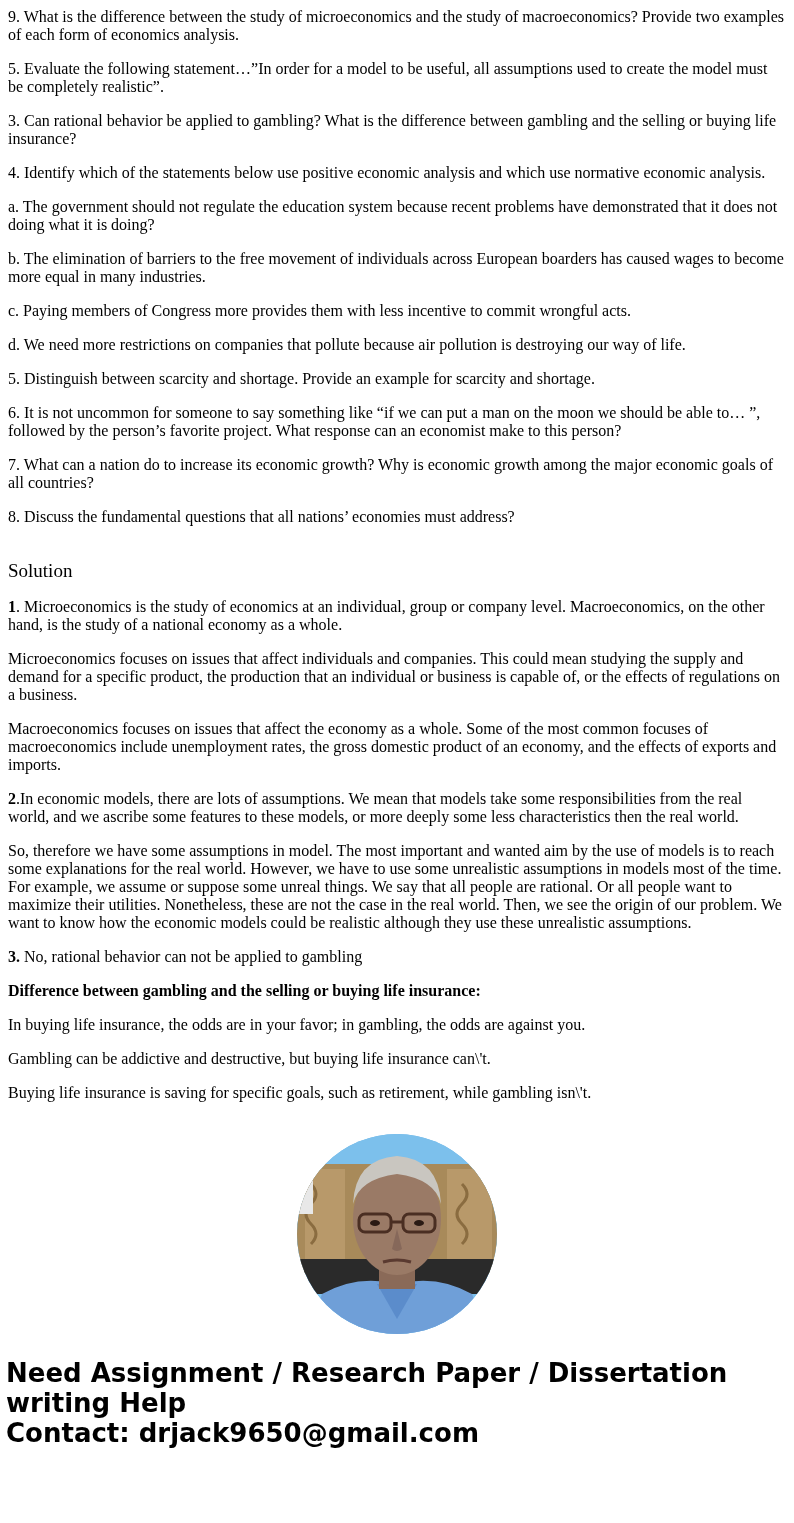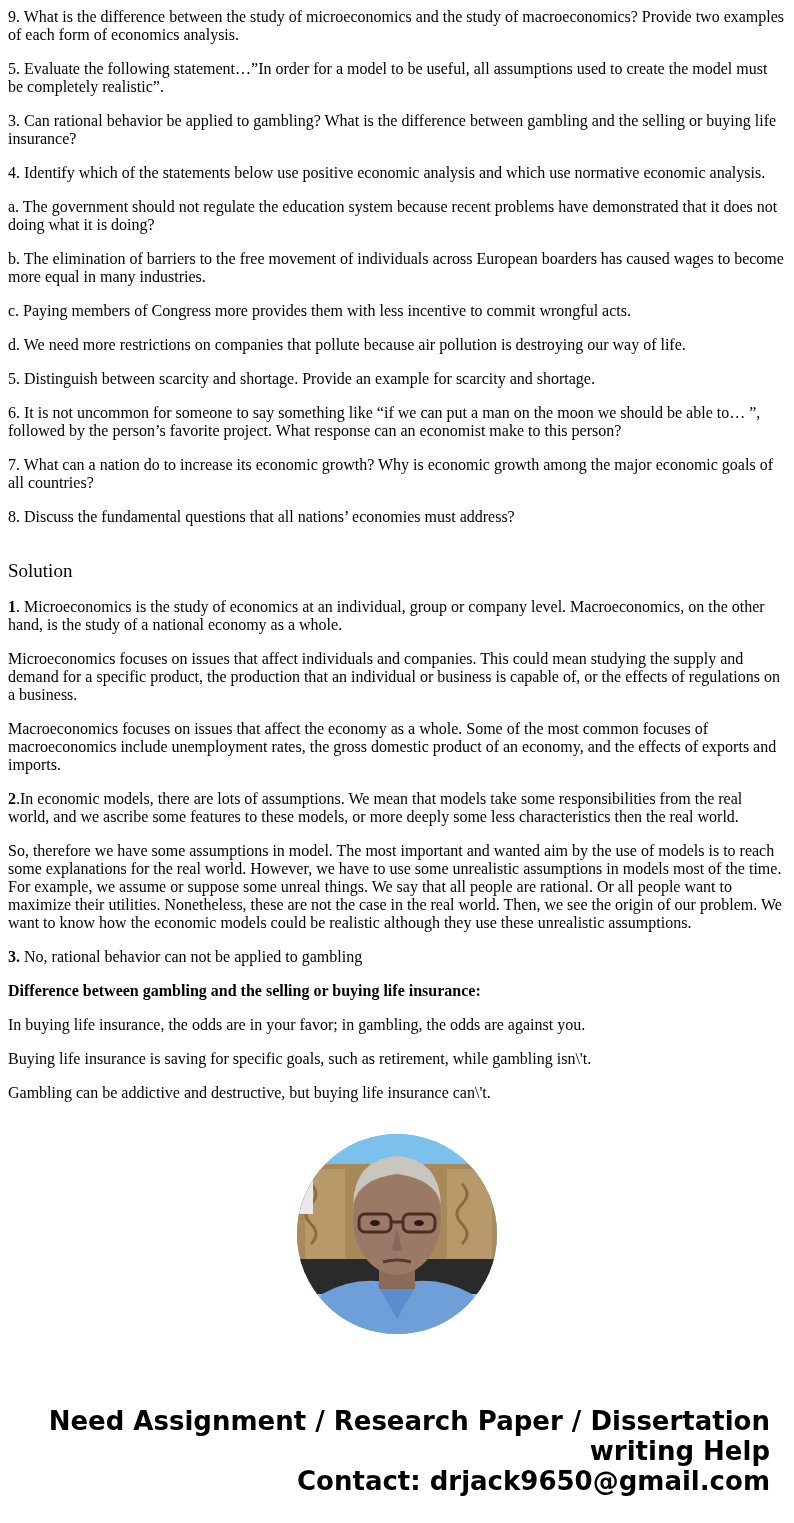--- a/index.html
+++ b/index.html
@@ -36,28 +36,28 @@
     .avatar {
       width: 200px;
       height: 200px;
       border-radius: 50%;
       overflow: hidden;
       position: relative;
       background: #6ab4e8;
     }
     .avatar svg { display: block; }
     .cta {
-      margin-top: 72px;
-      text-align: right;
+      margin-top: 24px;
+      text-align: left;
       font-family: "DejaVu Sans", "Liberation Sans", sans-serif;
       font-weight: bold;
       font-size: 26px;
       line-height: 30px;
       color: #000000;
-      padding: 0 24px;
+      padding: 0 6px;
     }
     .cta div { margin: 0; }
   </style>
 </head>
 <body>
 
 <div class="content">
   <p>9. What is the difference between the study of microeconomics and the study of macroeconomics? Provide two examples of each form of economics analysis.</p>
   <p>5. Evaluate the following statement…”In order for a model to be useful, all assumptions used to create the model must be completely realistic”.</p>
   <p>3. Can rational behavior be applied to gambling? What is the difference between gambling and the selling or buying life insurance?</p>
@@ -76,22 +76,22 @@
   <p><strong>1</strong><span>. Microeconomics is the study of economics at an individual, group or company level. Macroeconomics, on the other hand, is the study of a national economy as a whole.</span></p>
   <p>Microeconomics focuses on issues that affect individuals and companies. This could mean studying the supply and demand for a specific product, the production that an individual or business is capable of, or the effects of regulations on a business.</p>
   <p>Macroeconomics focuses on issues that affect the economy as a whole. Some of the most common focuses of macroeconomics include unemployment rates, the gross domestic product of an economy, and the effects of exports and imports.</p>
 
   <p><strong>2</strong><span>.In economic models, there are lots of assumptions. We mean that models take some responsibilities from the real world, and we ascribe some features to these models, or more deeply some less characteristics then the real world.</span></p>
   <p>So, therefore we have some assumptions in model. The most important and wanted aim by the use of models is to reach some explanations for the real world. However, we have to use some unrealistic assumptions in models most of the time. For example, we assume or suppose some unreal things. We say that all people are rational. Or all people want to maximize their utilities. Nonetheless, these are not the case in the real world. Then, we see the origin of our problem. We want to know how the economic models could be realistic although they use these unrealistic assumptions.</p>
 
   <p><strong>3.</strong><span> No, rational behavior can not be applied to gambling</span></p>
   <p><strong>Difference between gambling and the selling or buying life insurance:</strong></p>
   <p>In buying life insurance, the odds are in your favor; in gambling, the odds are against you.</p>
+  <p>Gambling can be addictive and destructive, but buying life insurance can\'t.</p>
   <p>Buying life insurance is saving for specific goals, such as retirement, while gambling isn\'t.</p>
-  <p>Gambling can be addictive and destructive, but buying life insurance can\'t.</p>
 </div>
 
 <div class="avatar-wrap">
   <div class="avatar">
     <svg width="200" height="200" viewBox="0 0 200 200" xmlns="http://www.w3.org/2000/svg">
 
       <rect x="0" y="0" width="200" height="200" fill="#7cc0ec"></rect>
 
       <rect x="0" y="30" width="200" height="110" fill="#a88a5a"></rect>
       <rect x="8" y="35" width="40" height="95" fill="#b8996a"></rect>

